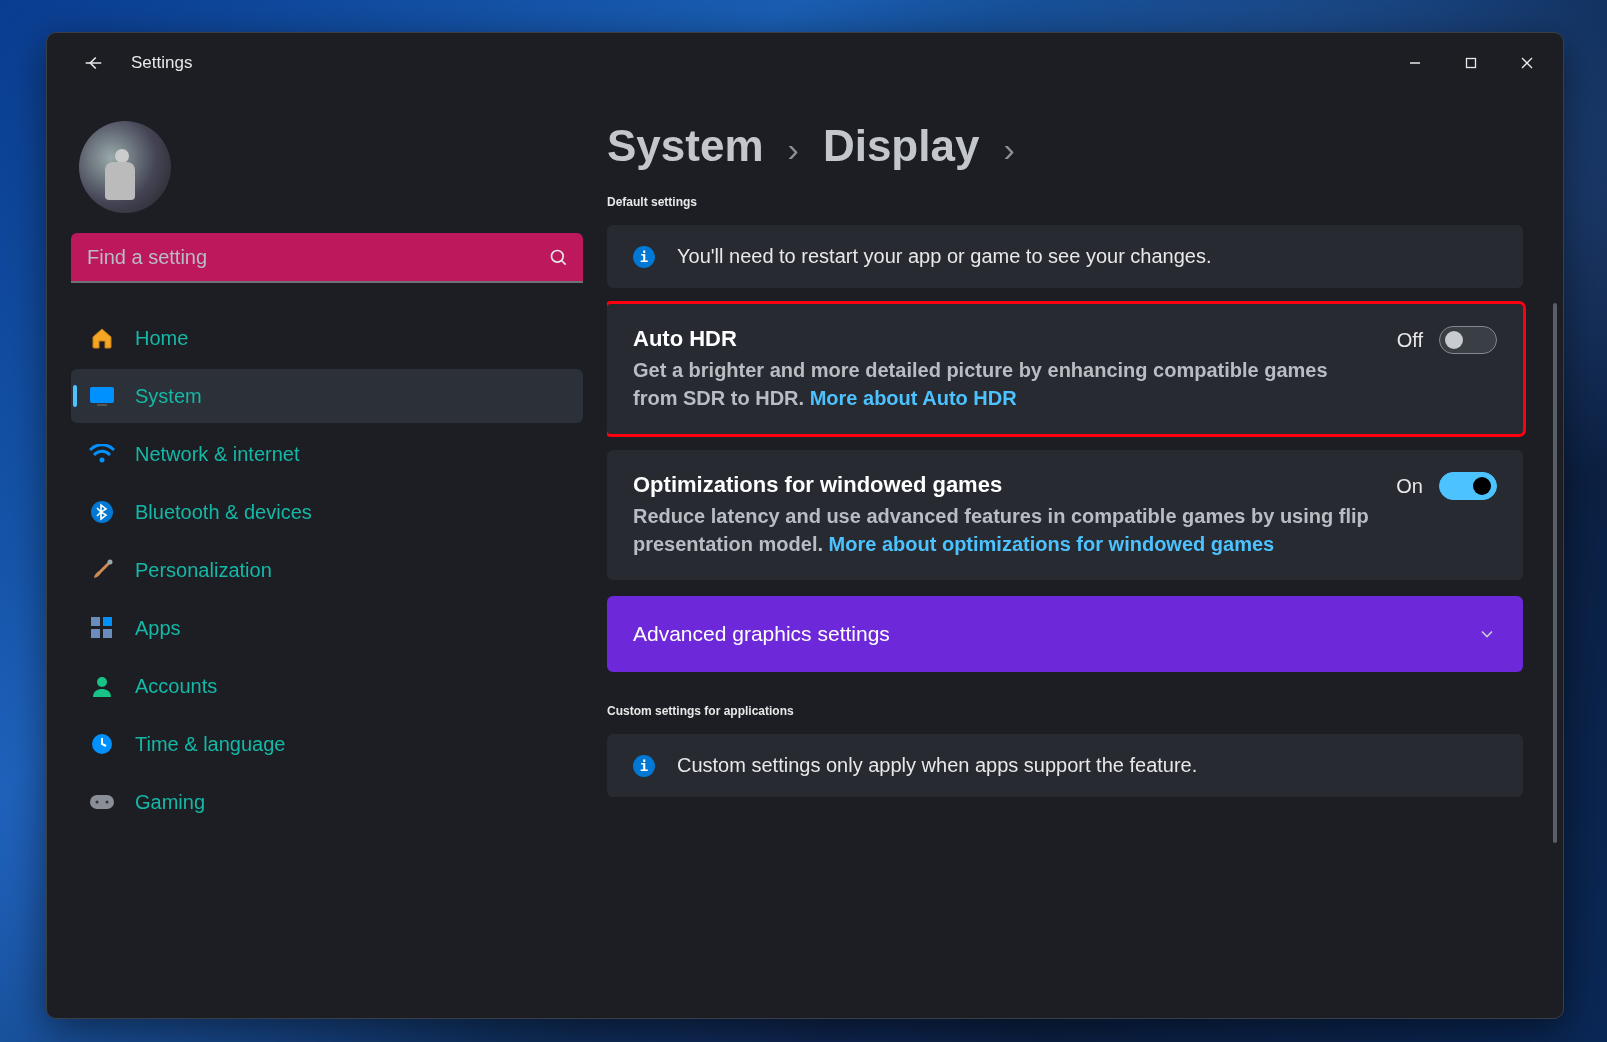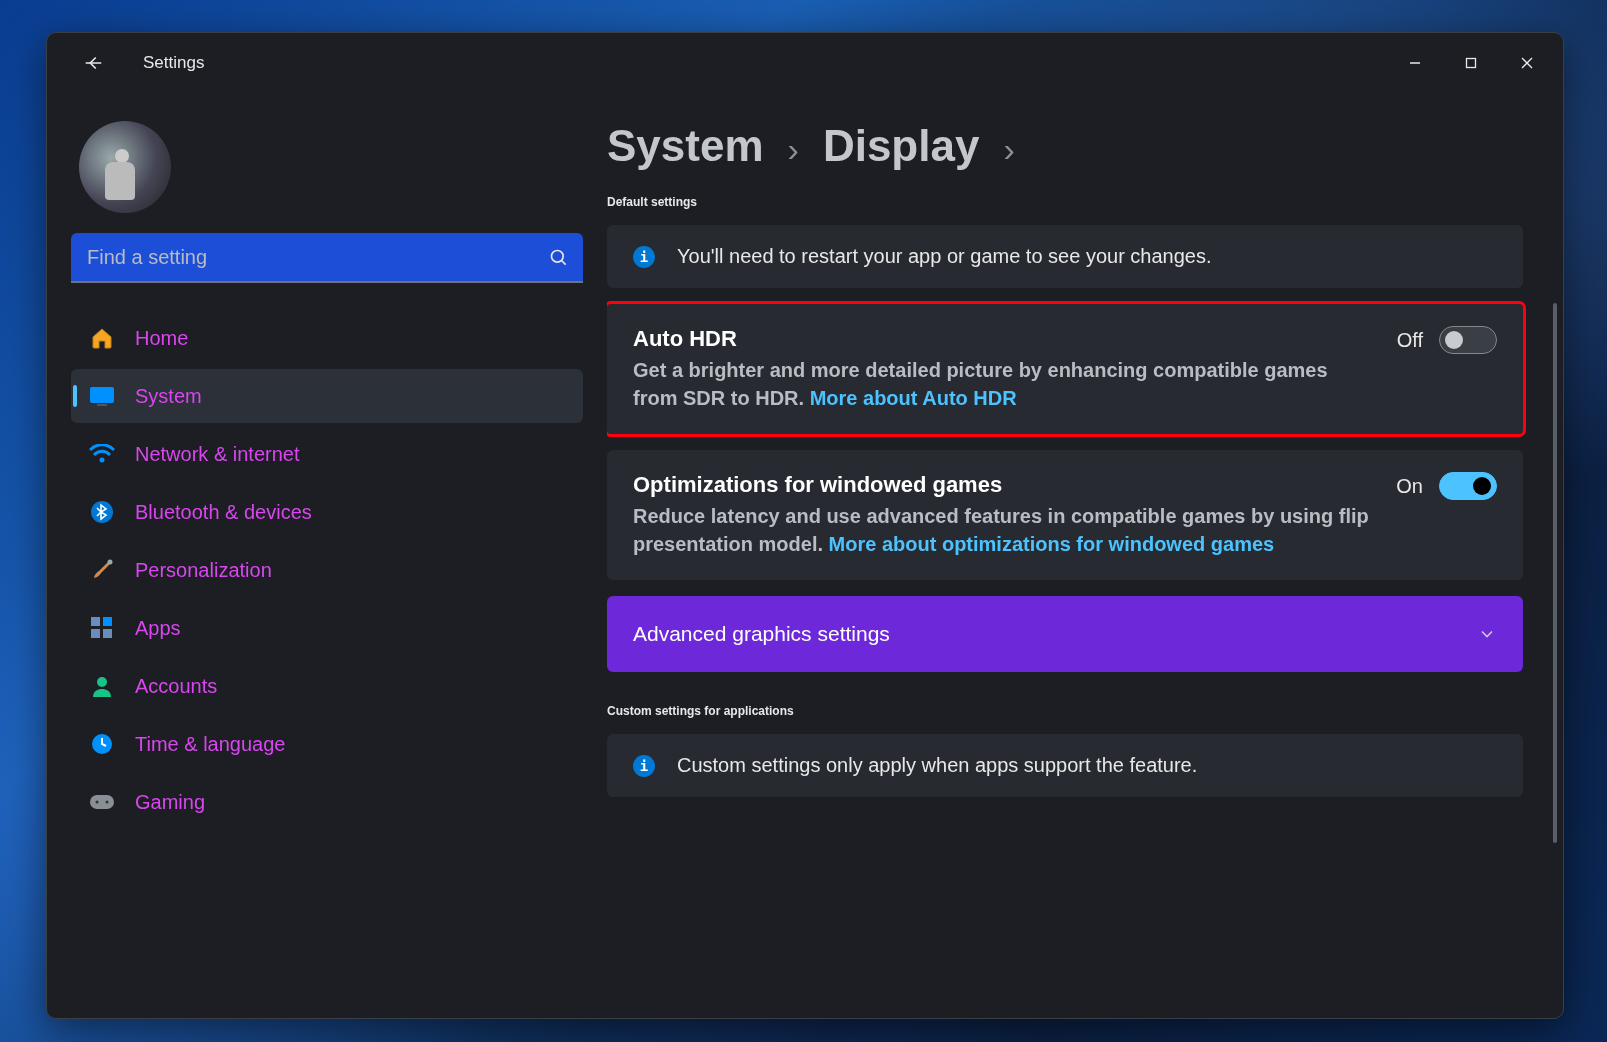--- a/index.html
+++ b/index.html
@@ -33,21 +33,20 @@
     flex-direction: column;
     box-shadow: 0 10px 40px rgba(0,0,0,0.5);
   }
 
   .titlebar {
     height: 60px;
     display: flex;
     align-items: center;
     padding: 0 8px 0 24px;
     color: #e8e8e8;
-    gap: 12px;
   }
   .back-btn {
     width: 44px; height: 44px;
     display:flex; align-items:center; justify-content:center;
     color:#e8e8e8; cursor:pointer;
     border-radius:4px;
   }
   .titlebar .app-title {
     margin-left: 16px;
     font-size: 17px;
@@ -98,41 +97,41 @@
   }
   .profile-name { color:#fff; font-size:14px; opacity:.5; }
 
   .search-wrap {
     position:relative;
     margin-bottom: 28px;
   }
   .search {
     width: 100%;
     height: 50px;
-    background: #1d4ed8;
+    background: #be185d;
     border: none;
     border-bottom: 2px solid #6f7278;
     border-radius: 6px 6px 0 0;
     padding: 0 48px 0 16px;
     color: #e8e8e8;
     font-size: 20px;
   }
   .search::placeholder { color:#b9bcc2; }
   .search-icon {
     position:absolute; right:14px; top:50%; transform:translateY(-50%);
     color:#e8e8e8;
   }
 
   .nav { display:flex; flex-direction:column; gap:4px; }
   .nav-item {
     display:flex; align-items:center;
     gap:20px;
     padding: 14px 18px;
     border-radius: 6px;
-    color:#d946ef;
+    color:#14b8a6;
     font-size: 20px;
     cursor:pointer;
     position:relative;
   }
   .nav-item.selected {
     background: #2c3038;
   }
   .nav-item.selected::before {
     content:"";
     position:absolute; left:2px; top:16px; bottom:16px;

